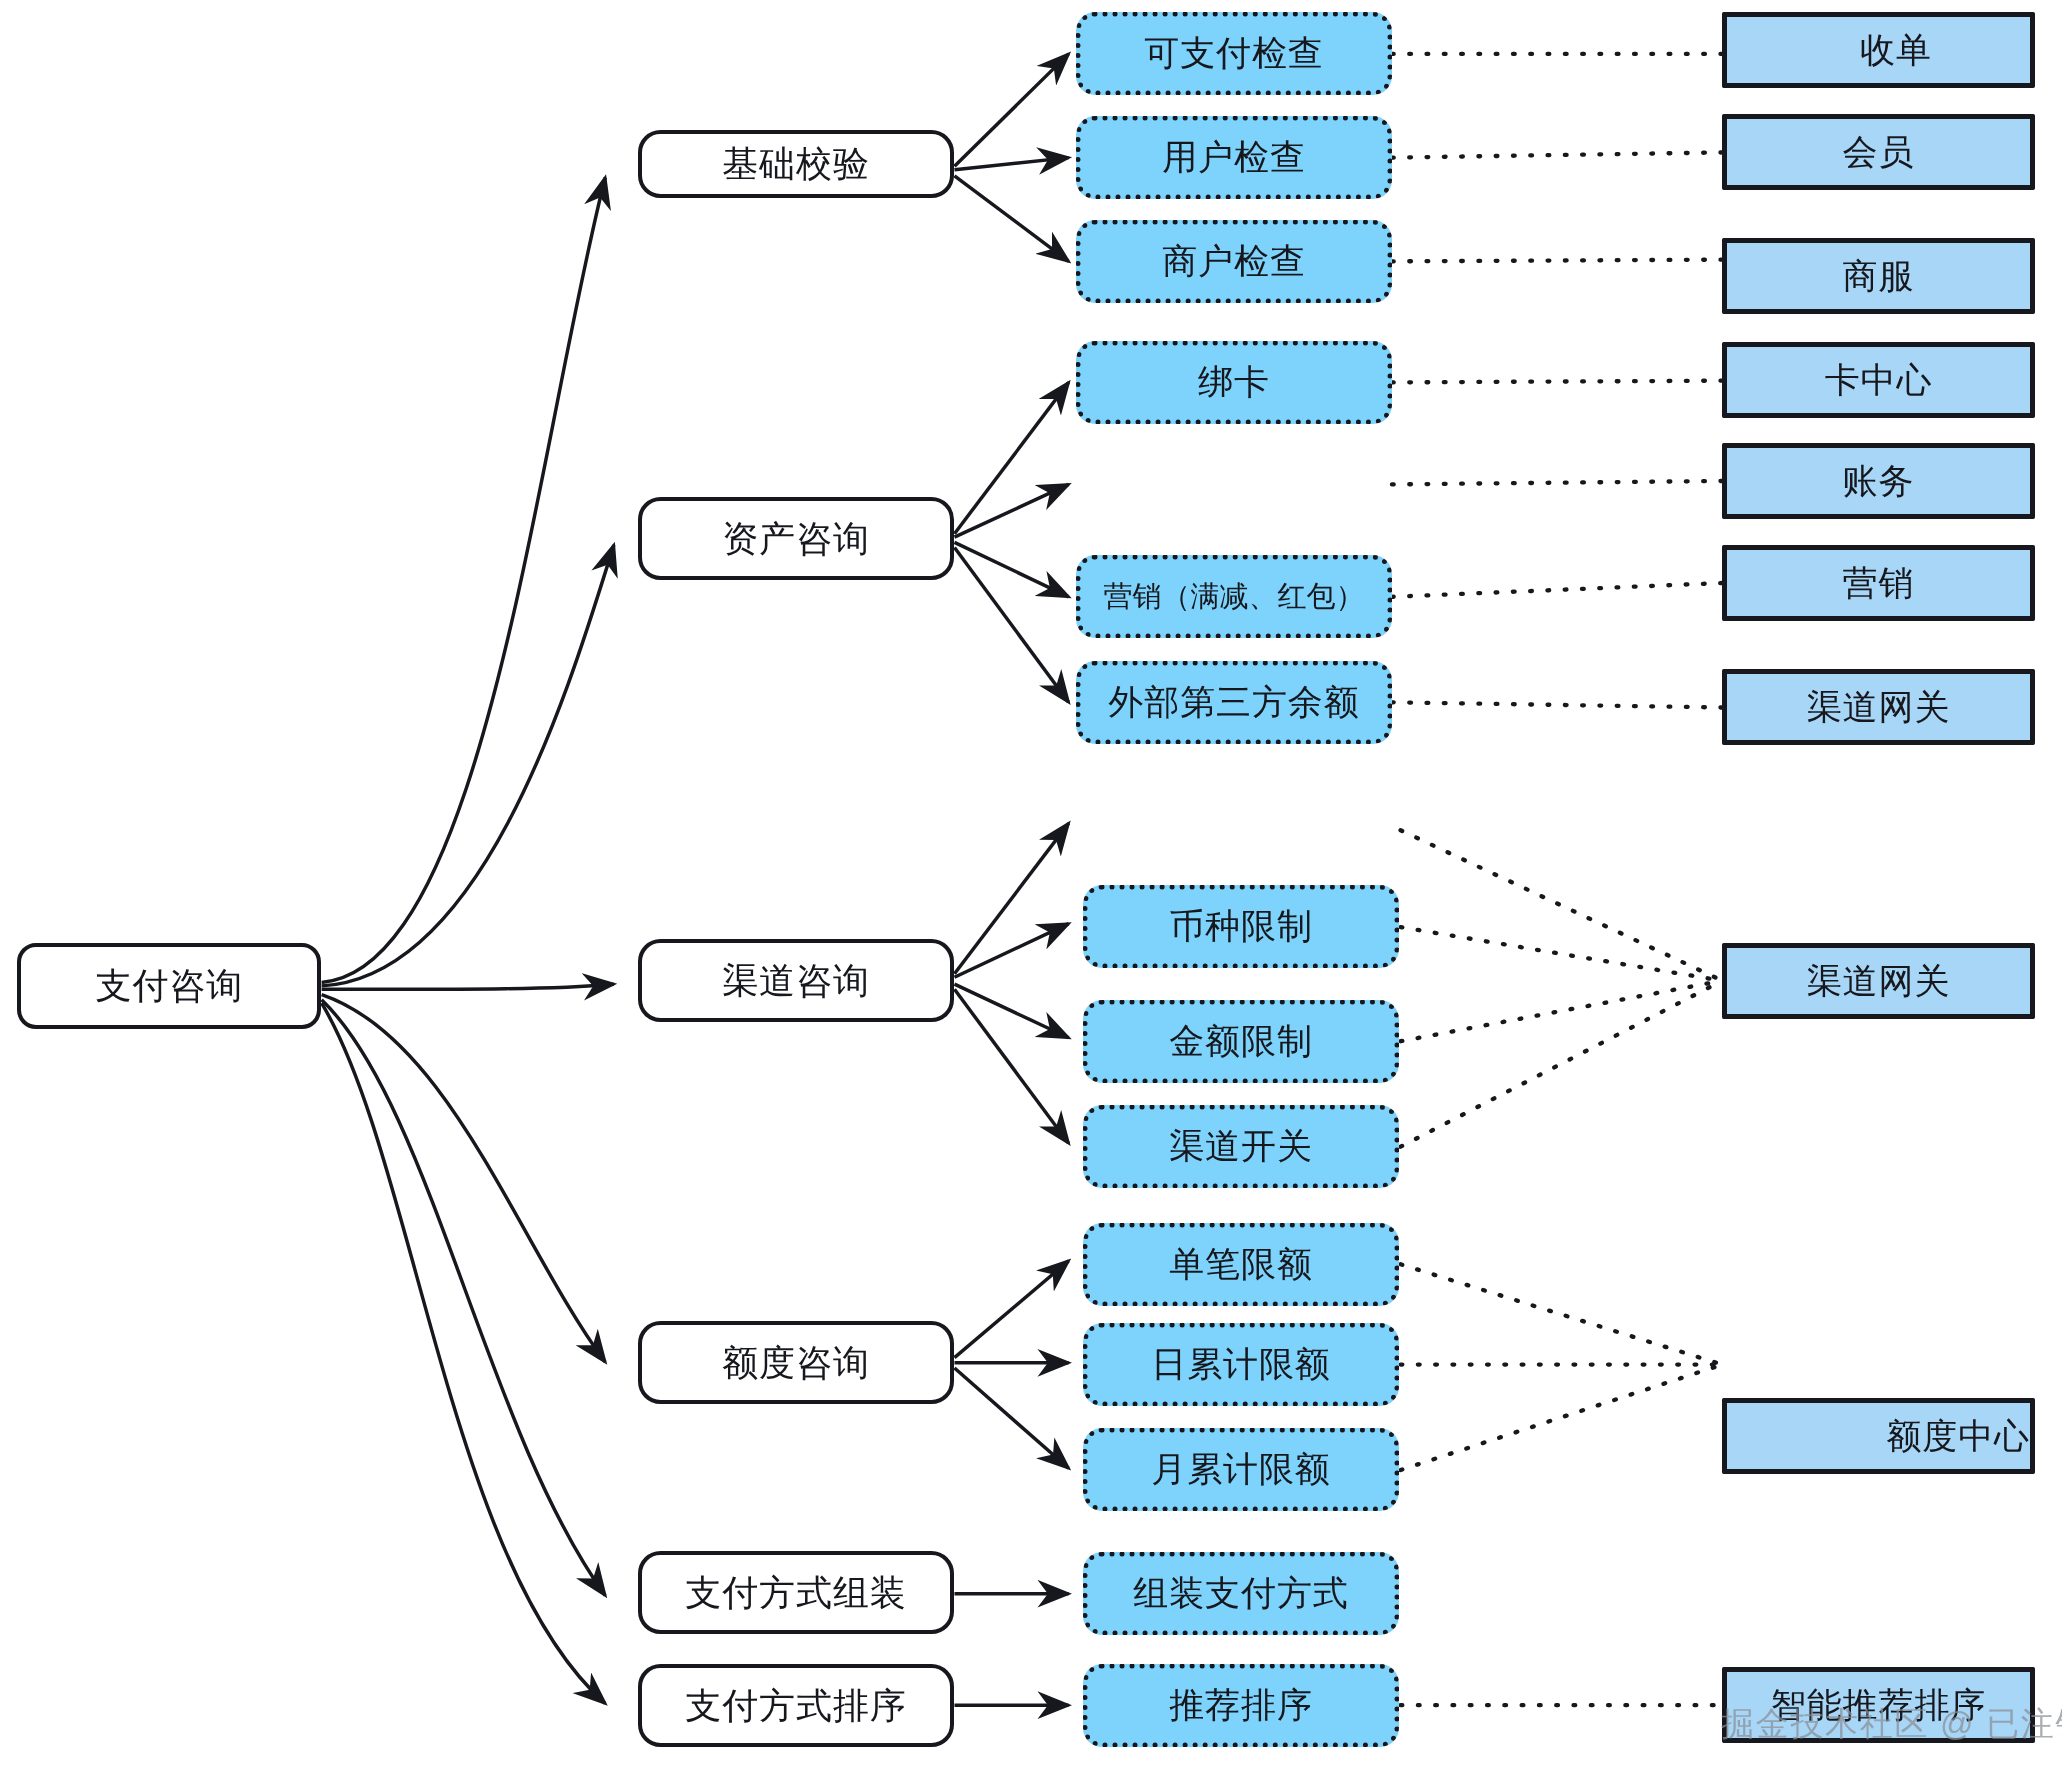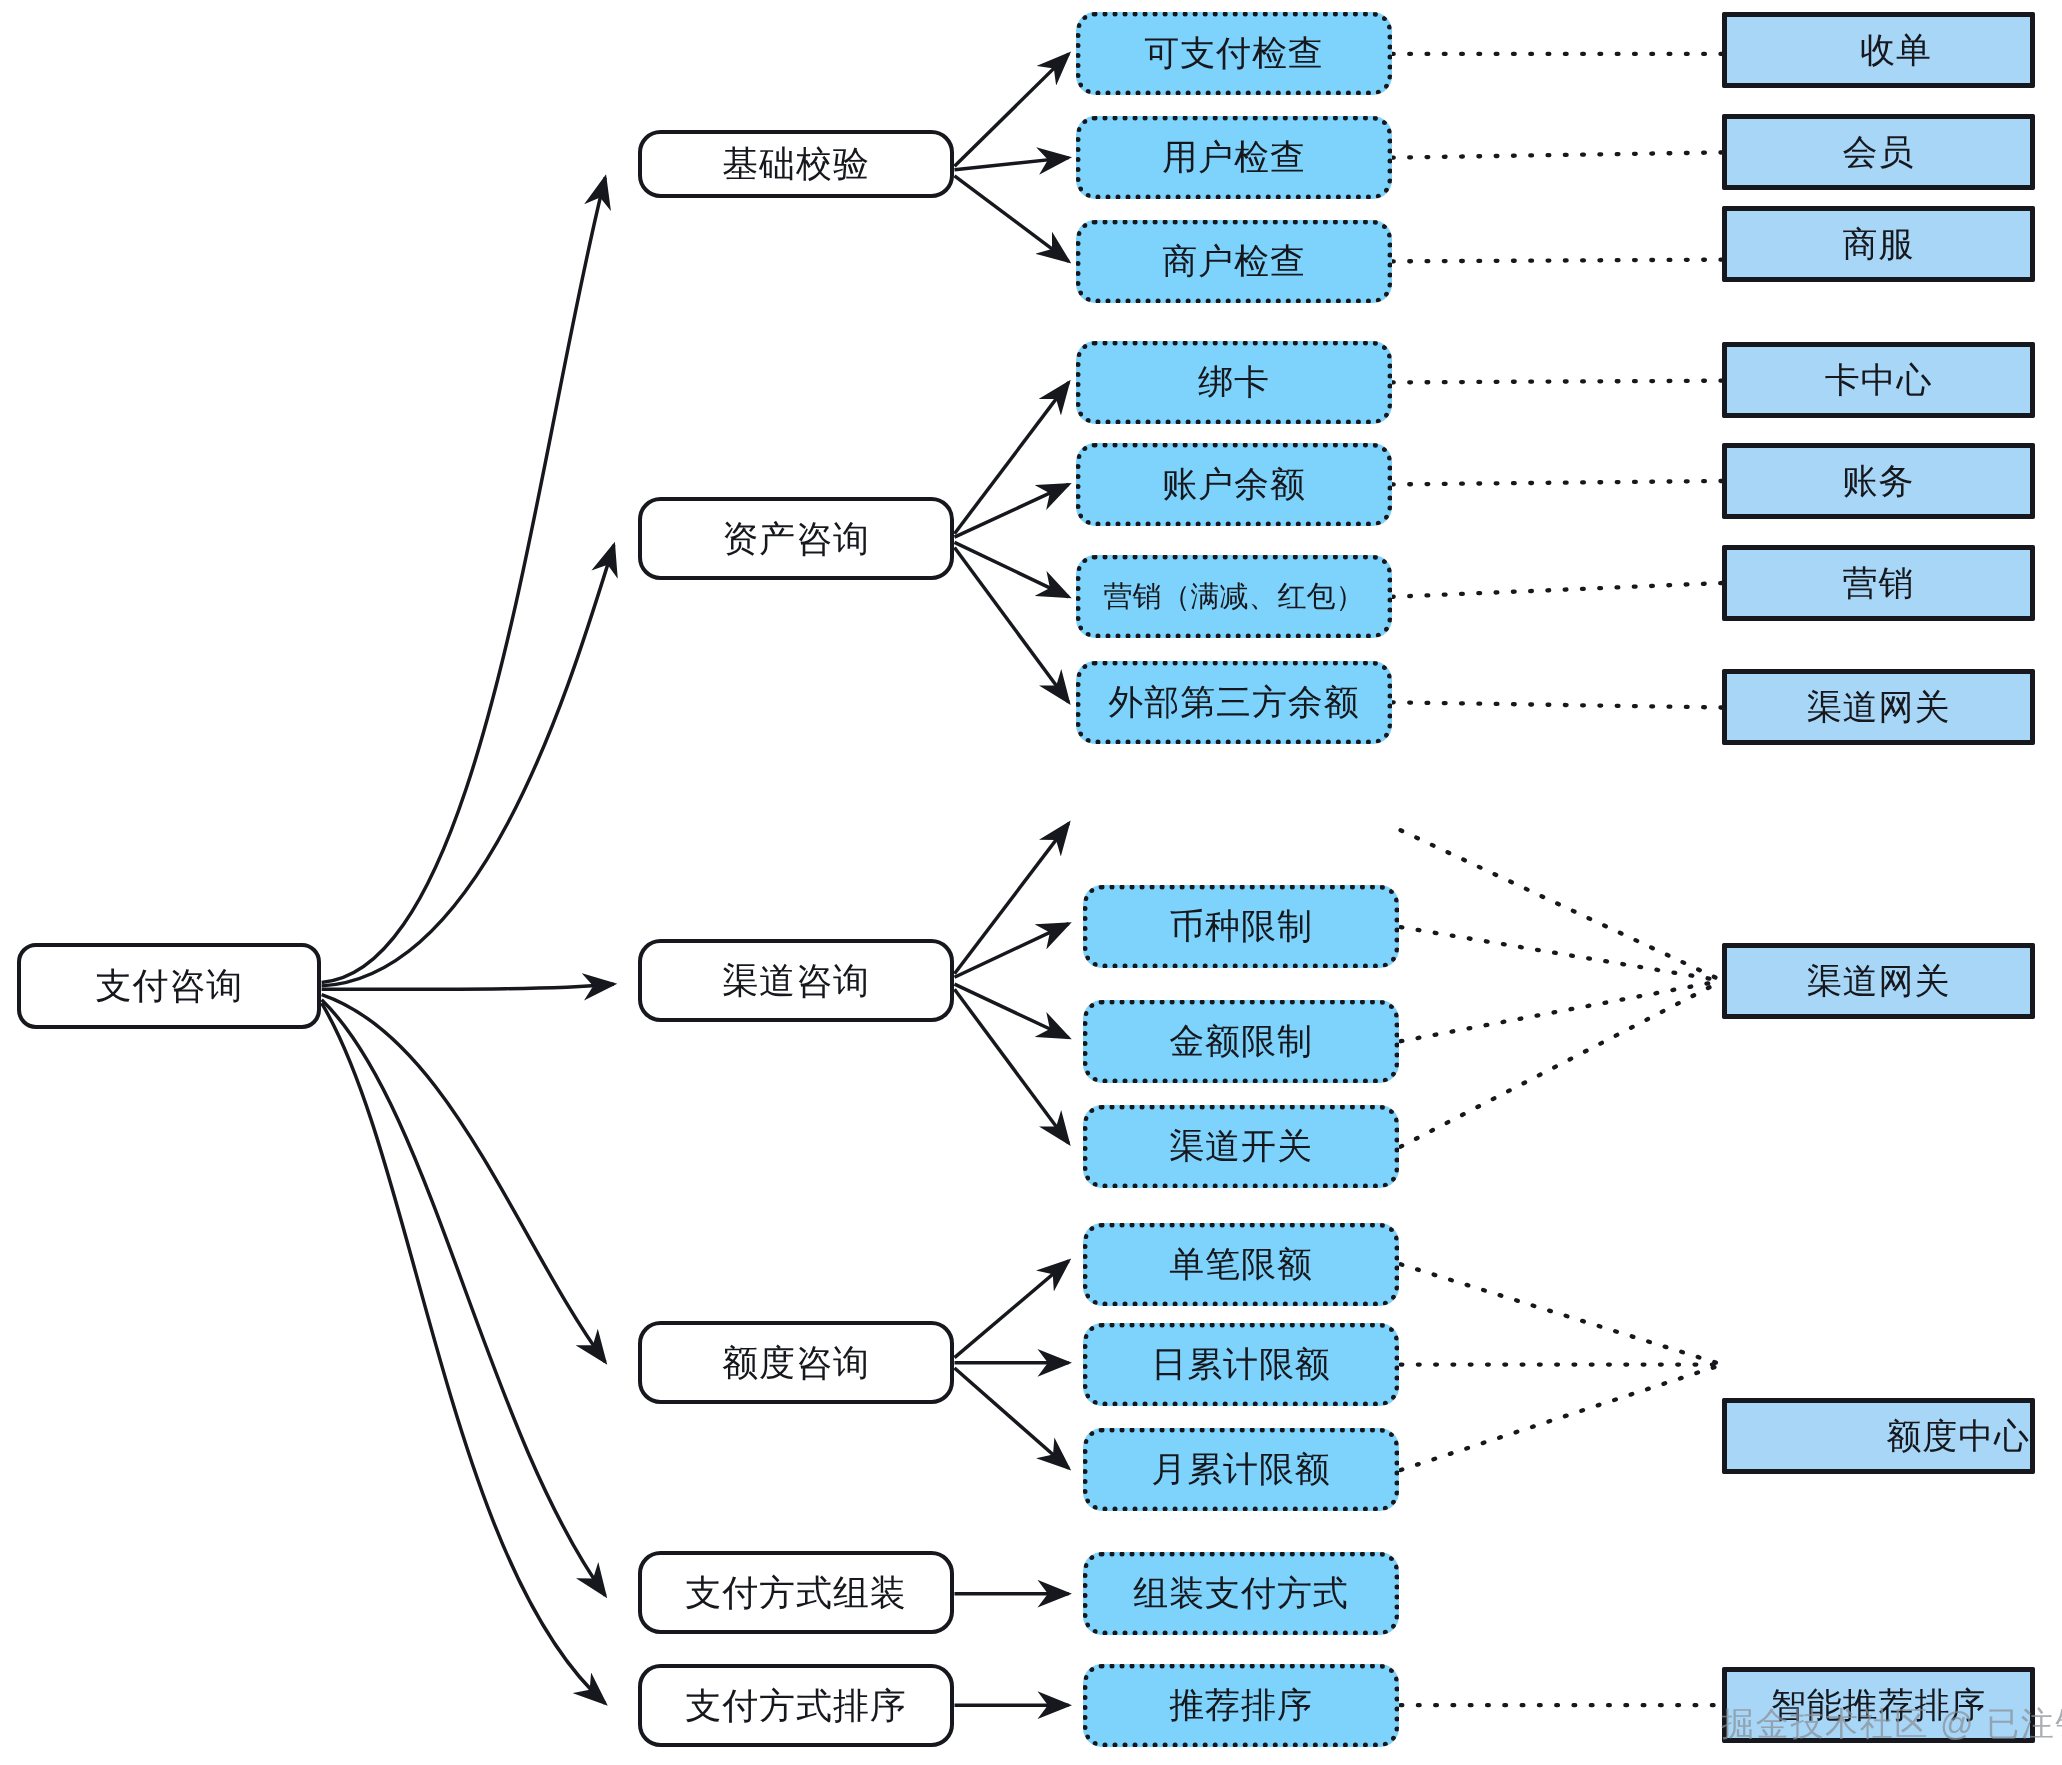--- a/index.html
+++ b/index.html
@@ -168,23 +168,20 @@
   <div class="node n-dot" style="left:1076px;top:116px;width:316px;height:83px;">
     <span>用户检查</span>
   </div>
   <div class="node n-dot" style="left:1076px;top:220px;width:316px;height:83px;">
     <span>商户检查</span>
   </div>
 
   <div class="node n-dot" style="left:1076px;top:341px;width:316px;height:83px;">
     <span>绑卡</span>
   </div>
-  <div class="node n-dot" style="left:1076px;top:443px;width:316px;height:83px;">
-    <span>账户余额</span>
-  </div>
   <div class="node n-dot small" style="left:1076px;top:555px;width:316px;height:83px;">
     <span>营销（满减、红包）</span>
   </div>
   <div class="node n-dot" style="left:1076px;top:661px;width:316px;height:83px;">
     <span>外部第三方余额</span>
   </div>
 
   <div class="node n-dot" style="left:1083px;top:885px;width:316px;height:83px;">
     <span>币种限制</span>
   </div>
@@ -211,21 +208,21 @@
   <div class="node n-dot" style="left:1083px;top:1664px;width:316px;height:83px;">
     <span>推荐排序</span>
   </div>
 
   <div class="node n-blue" style="left:1722px;top:12px;width:313px;height:76px;padding-left:35px;">
     <span>收单</span>
   </div>
   <div class="node n-blue" style="left:1722px;top:114px;width:313px;height:76px;">
     <span>会员</span>
   </div>
-  <div class="node n-blue" style="left:1722px;top:206px;width:313px;height:76px;">
+  <div class="node n-blue" style="left:1722px;top:238px;width:313px;height:76px;">
     <span>商服</span>
   </div>
   <div class="node n-blue" style="left:1722px;top:342px;width:313px;height:76px;">
     <span>卡中心</span>
   </div>
   <div class="node n-blue" style="left:1722px;top:443px;width:313px;height:76px;">
     <span>账务</span>
   </div>
   <div class="node n-blue" style="left:1722px;top:545px;width:313px;height:76px;">
     <span>营销</span>

